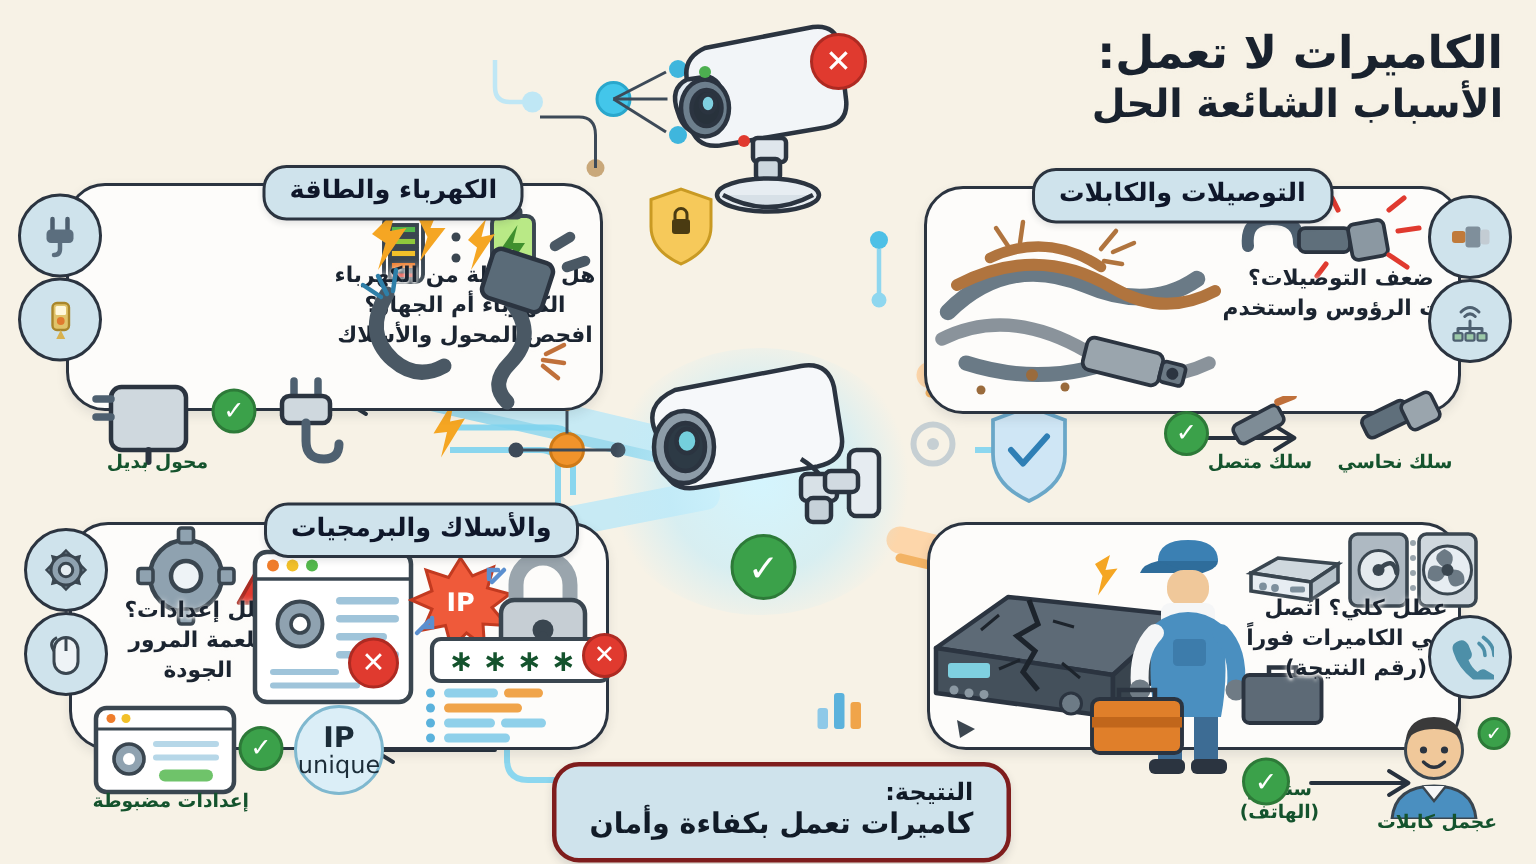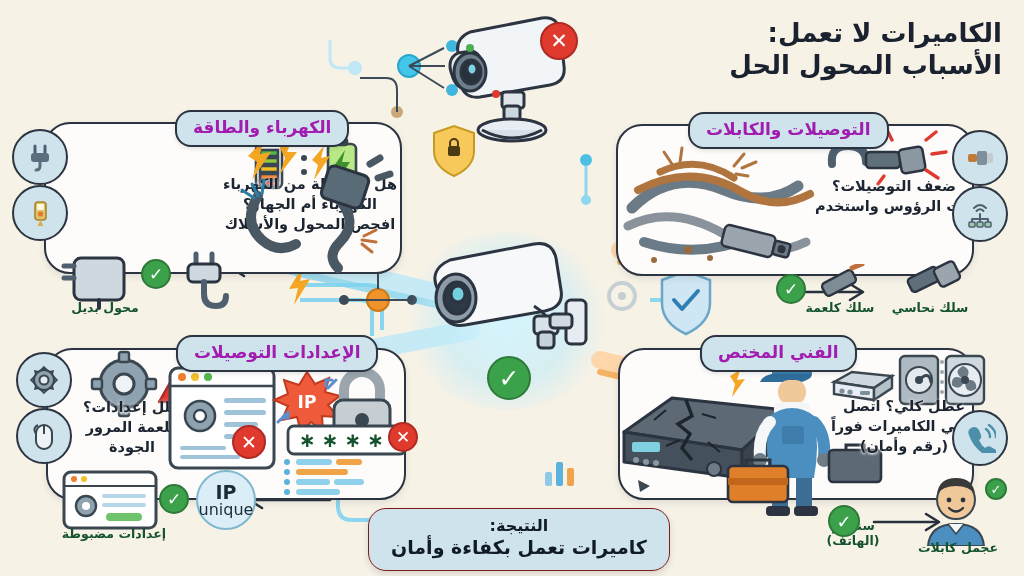--- a/index.html
+++ b/index.html
@@ -22,21 +22,21 @@
     background: #fdfcfa;
     border: 2.5px solid #2b3440;
     border-radius: 26px;
     box-shadow: 0 3px 7px rgba(40,50,60,.10);
   }
   .panel-title {
     position: absolute;
     background: #cfe3ec;
     border: 2.5px solid #2b3440;
     border-radius: 16px;
-    color: #a21caf;
+    color: #0f172a;
     font-weight: bold;
     font-size: 17px;
     line-height: 1;
     padding: 7px 16px 9px;
     white-space: nowrap;
     z-index: 6;
     box-shadow: 0 2px 4px rgba(40,50,60,.12);
   }
   .panel-text {
     position: absolute;
@@ -77,35 +77,35 @@
 
   
   .mark { position: absolute; border-radius: 50%; display:flex; align-items:center; justify-content:center;
           color:#fff; font-weight:bold; z-index: 11; }
   .mark.ok { background:#3ba14a; border:2px solid #2d7a38; }
   .mark.bad { background:#e03a2f; border:2px solid #ae2a22; }
 
   
   #result-banner {
     position: absolute; z-index: 14;
-    background: #cfe3ec; border: 1px solid #7f1d1d; border-radius: 18px;
-    padding: 7px 22px 10px; text-align: center;
+    background: #cfe3ec; border: 3px solid #7f1d1d; border-radius: 18px;
+    padding: 7px 22px 10px; text-align: right;
     color: #111b27; font-weight: bold; line-height: 1.25;
     box-shadow: 0 3px 6px rgba(40,50,60,.15);
   }
   #result-banner .r1 { font-size: 16px; display: block; }
   #result-banner .r2 { font-size: 19px; display: block; }
 
   
   #headline {
     position: absolute; z-index: 15; right: 22px; top: 18px;
     text-align: right; color: #19222e; font-weight: bold;
     line-height: 1.22; text-shadow: 0 1px 3px rgba(247,242,230,.9);
   }
-  #headline .h1 { font-size: 26px; display:block; }
+  #headline .h1 { font-size: 30px; display:block; }
   #headline .h2 { font-size: 26px; display:block; }
 
   
   .pic { position: absolute; z-index: 5; }
   .ipbadge {
     position: absolute; z-index: 10;
     width: 60px; height: 60px; border-radius: 50%;
     background: #dbeef7; border: 2px solid #7fb8cf;
     display: flex; flex-direction: column; align-items: center; justify-content: center;
     color: #1b2c38; line-height: 1;
@@ -215,21 +215,21 @@
       <path d="M674 300 l8 9 l16 -18" fill="none" stroke="#2f7fb5" stroke-width="4" stroke-linecap="round" stroke-linejoin="round"></path>
     </g>
     <g opacity=".55">
       <circle cx="622" cy="296" r="13" fill="none" stroke="#9fb4c4" stroke-width="4"></circle>
       <circle cx="622" cy="296" r="4" fill="#9fb4c4"></circle>
     </g>
   </svg>
 
   <div id="headline">
     <span class="h1">الكاميرات لا تعمل:</span>
-    <span class="h2">الأسباب المحول الحل</span>
+    <span class="h2">الأسباب الشائعة الحل</span>
   </div>
 
   <div class="camwrap" style="left:430px; top:8px; width:160px; height:145px;">
     <svg width="160" height="145" viewBox="0 0 160 145">
       <g stroke="#2b3440" stroke-width="3" stroke-linejoin="round">
         <path d="M30 52 q-8 -20 10 -28 l72 -14 q16 -2 18 14 l4 34 q2 16 -14 19 l-70 12 q-16 2 -20 -14 z" fill="#f2f5f8"></path>
         <path d="M28 45 q-12 6 -6 22 q4 14 16 14 q12 0 14 -16 q2 -18 -10 -22 z" fill="#e3eaf0"></path>
         <ellipse cx="40" cy="64" rx="16" ry="19" fill="#6d7f8d"></ellipse>
         <ellipse cx="41" cy="64" rx="10" ry="12" fill="#28323c"></ellipse>
         <ellipse cx="42" cy="61" rx="5" ry="6" fill="#7fd0e0"></ellipse>
@@ -401,25 +401,25 @@
     <span>✓</span>
   </div>
   <svg class="pic" style="left:812px; top:264px;" width="60" height="44" viewBox="0 0 60 44">
     <rect x="10" y="12" width="34" height="14" rx="4" fill="#7e8c96" stroke="#2b3440" stroke-width="2.4" transform="rotate(-28 27 19)"></rect>
     <path d="M40 4 l10 -4" stroke="#c0703a" stroke-width="5" stroke-linecap="round"></path>
   </svg>
   <svg class="pic" style="left:900px; top:258px;" width="74" height="50" viewBox="0 0 74 50">
     <rect x="8" y="14" width="32" height="15" rx="4" fill="#5f6f7b" stroke="#2b3440" stroke-width="2.4" transform="rotate(-26 24 21)"></rect>
     <rect x="36" y="6" width="22" height="20" rx="4" fill="#9aa5ad" stroke="#2b3440" stroke-width="2.4" transform="rotate(-26 47 16)"></rect>
   </svg>
-  <div class="caption" style="left:800px; top:300px; width:80px;">سلك كلعمة</div>
+  <div class="caption" style="left:800px; top:300px; width:80px;">سلك متصل</div>
   <div class="caption" style="left:890px; top:300px; width:80px;">سلك نحاسي</div>
 
   <div class="panel" style="left:46px; top:348px; width:360px; height:152px;"></div>
-  <div class="panel-title" style="left:176px; top:335px;">الإعدادات التوصيلات</div>
+  <div class="panel-title" style="left:176px; top:335px;">والأسلاك والبرمجيات</div>
 
   <div class="badge" style="left:16px; top:352px;">
     <svg width="32" height="32" viewBox="0 0 32 32">
       <g fill="#7d909e" stroke="#3a4650" stroke-width="1.6">
         <path d="M16 3 l3 3 h-6 z"></path>
           <path d="M16 29 l3 -3 h-6 z"></path>
         <path d="M3 16 l3 3 v-6 z"></path>
           <path d="M29 16 l-3 3 v-6 z"></path>
         <path d="M7 7 l4 1 l-3 3 z"></path>
           <path d="M25 25 l-4 -1 l3 -3 z"></path>
@@ -540,21 +540,20 @@
   <div class="mark ok" style="left:159px; top:484px; width:30px; height:30px; font-size:17px;">
     <span>✓</span>
   </div>
   <div class="ipbadge" style="left:196px; top:470px;">
     <span class="ip-main">IP</span>
     <span class="ip-sub">unique</span>
   </div>
   <div class="caption" style="left:66px; top:526px; width:100px;">إعدادات مضبوطة</div>
 
   <div class="panel" style="left:618px; top:348px; width:356px; height:152px;"></div>
-  <div class="panel-title" style="left:700px; top:335px;">الفني المختص</div>
 
   <div class="badge" style="left:952px; top:410px;">
     <svg width="32" height="30" viewBox="0 0 32 30">
       <path d="M7 5 q5 -3 8 2 l2 5 q1 3 -2 5 q2 5 6 8 q3 -3 6 -1 l5 3 q4 3 0 6 q-5 4 -14 -3 Q8 22 5 12 q-2 -5 2 -7 z" fill="#4d8fa8"></path>
       <g fill="none" stroke="#4d8fa8" stroke-width="2.4" stroke-linecap="round">
         <path d="M22 6 q4 3 4 8"></path>
           <path d="M25 2 q7 5 7 12"></path>
       </g>
     </svg>
   </div>
@@ -643,21 +642,21 @@
         <circle cx="112" cy="10" r="2"></circle>
         <circle cx="112" cy="20" r="2"></circle>
         <circle cx="112" cy="30" r="2"></circle>
         <circle cx="112" cy="40" r="2"></circle>
       </g>
   </svg>
 
   <div class="panel-text" style="left:824px; top:396px; width:160px;">
     <div>عطل كلي؟ اتصل</div>
     <div>بفني الكاميرات فوراً</div>
-    <div>(رقم وأمان)</div>
+    <div>(رقم النتيجة)</div>
   </div>
 
   <div class="mark ok" style="left:828px; top:505px; width:32px; height:32px; font-size:18px;">
     <span>✓</span>
   </div>
   <div class="caption" style="left:810px; top:518px; width:86px;">
     <div>سنظام</div>
     <div>(الهاتف)</div>
   </div>
 

